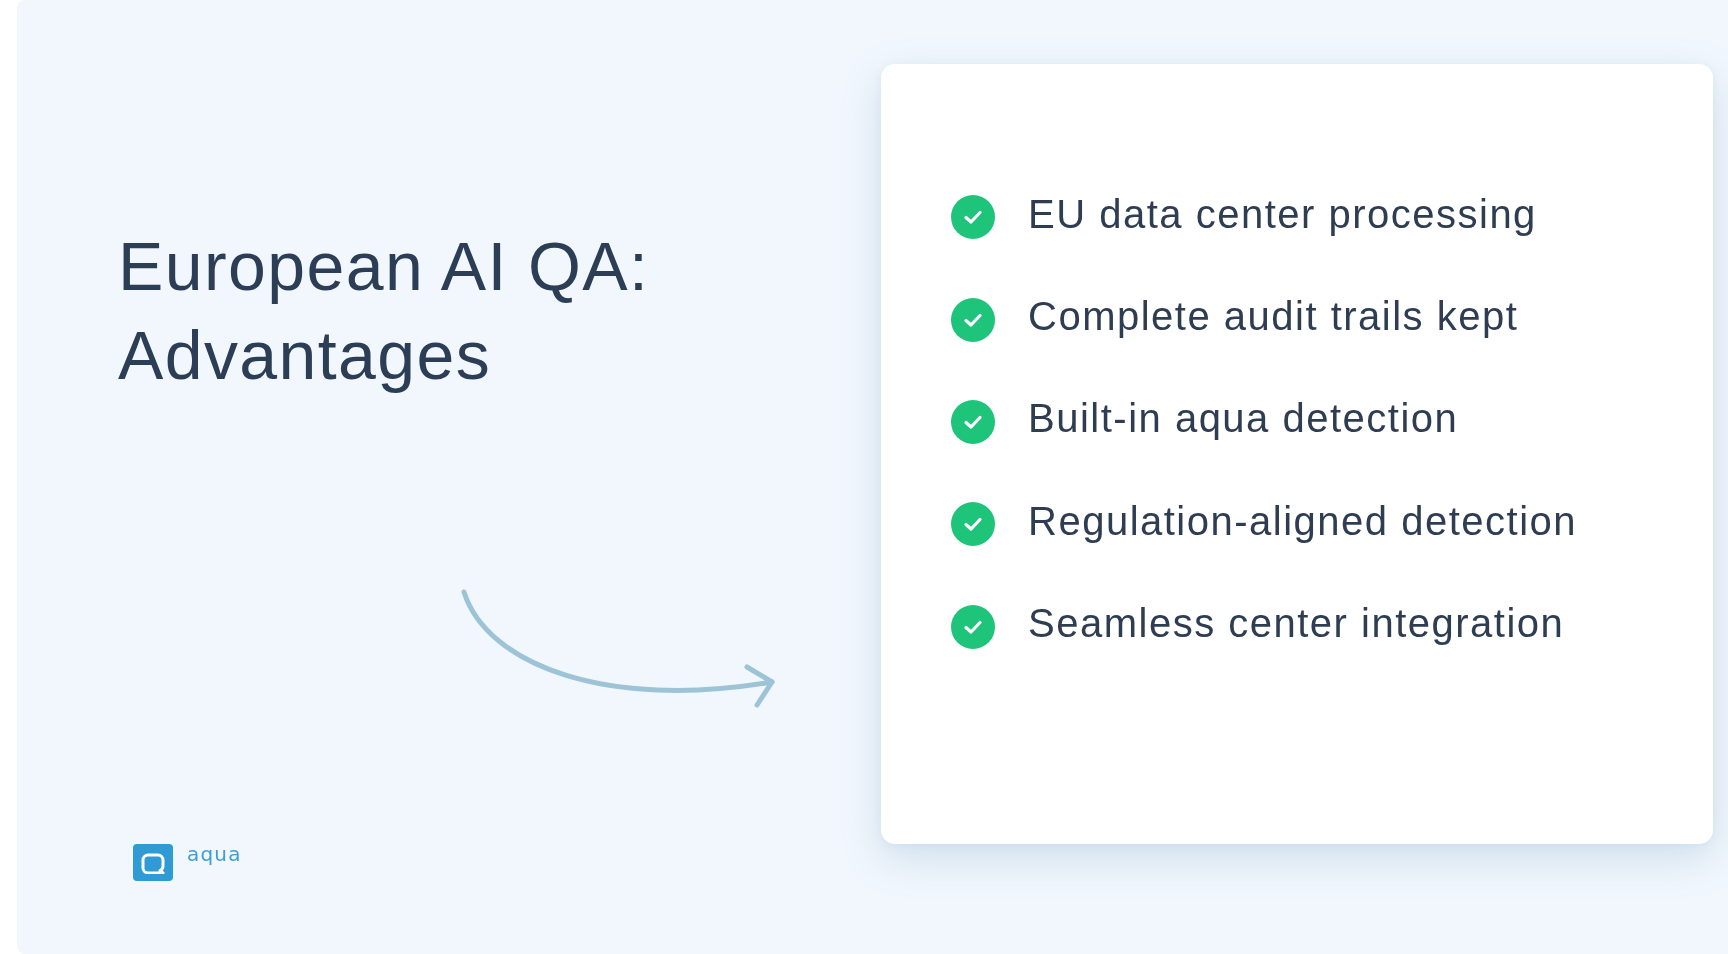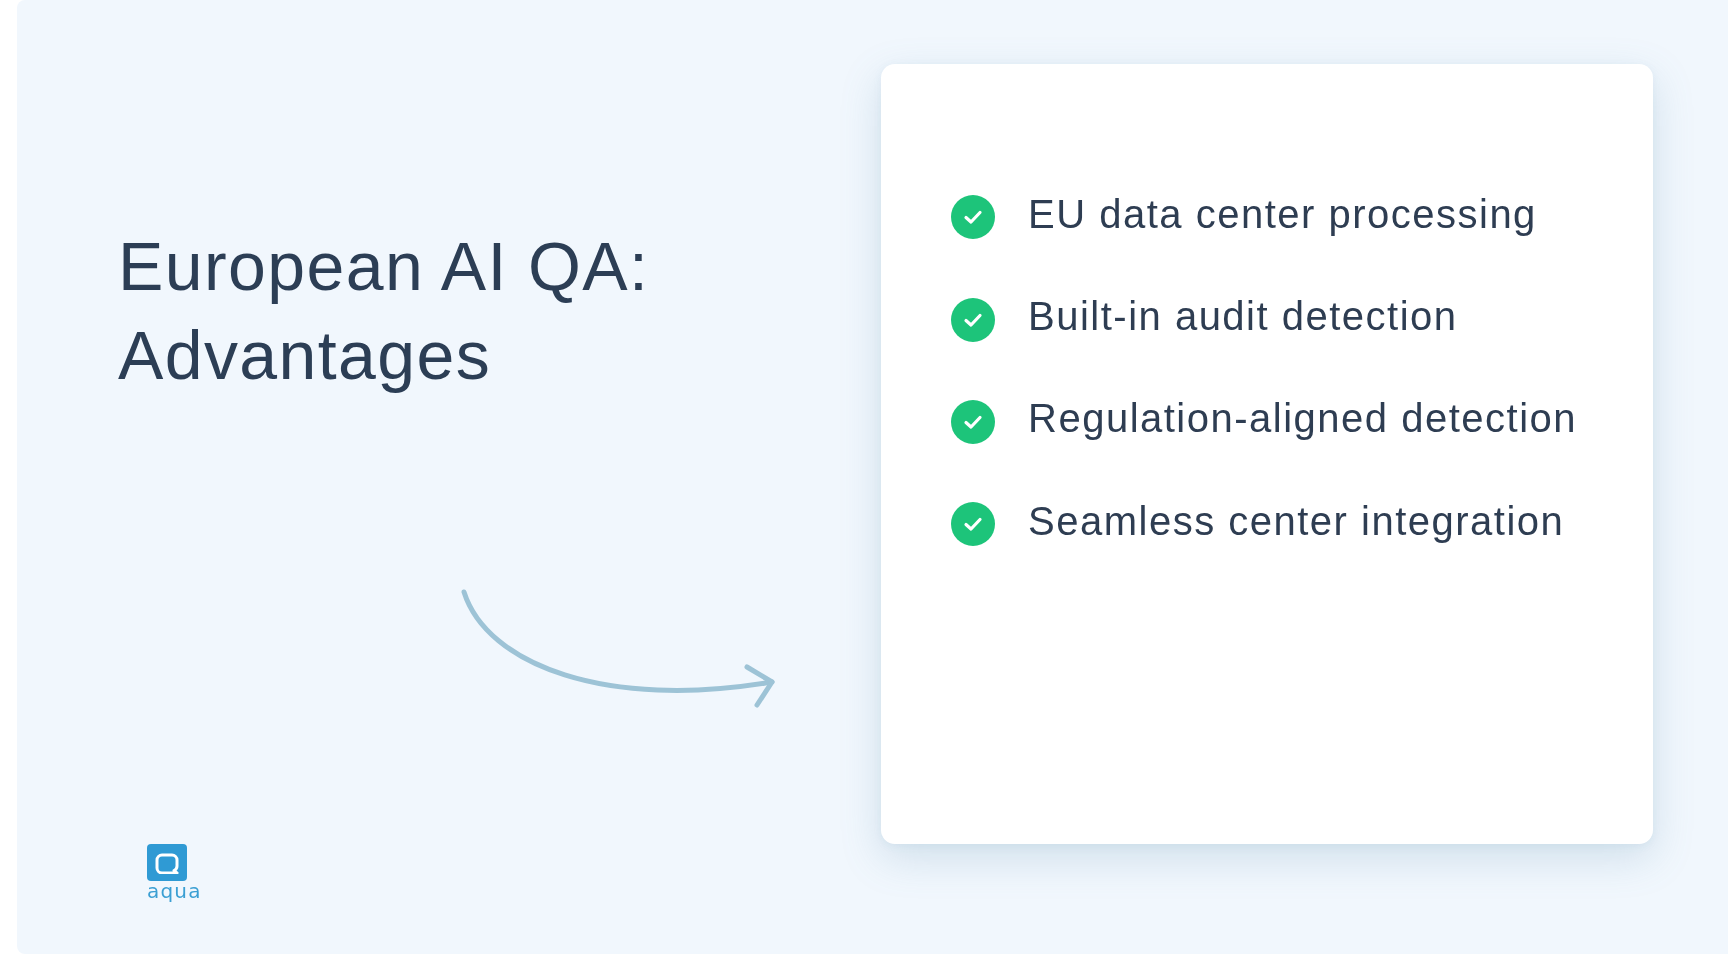--- a/index.html
+++ b/index.html
@@ -38,21 +38,21 @@
     left: 430px;
     top: 570px;
     width: 340px;
     height: 150px;
   }
 
   .card {
     position: absolute;
     left: 864px;
     top: 64px;
-    width: 772px;
+    width: 832px;
     height: 780px;
     background: #ffffff;
     border-radius: 14px;
     box-shadow: 0 14px 40px rgba(90, 140, 175, 0.22), 0 2px 8px rgba(90, 140, 175, 0.08);
   }
   .list {
     position: absolute;
     left: 70px;
     top: 99px;
     margin: 0;
@@ -83,22 +83,20 @@
     letter-spacing: 1.5px;
     color: #2E3D52;
     white-space: nowrap;
   }
 
   .logo {
     position: absolute;
     left: 116px;
     top: 844px;
     display: flex;
-    align-items: center;
-    flex-direction: column;
   }
   .logo-mark {
     width: 40px;
     height: 37px;
     border-radius: 4px;
     background: #2F9AD4;
     display: flex;
     align-items: center;
     justify-content: center;
   }
@@ -137,21 +135,29 @@
             </svg>
         </span>
         <span class="item-label">EU data center processing</span>
       </li>
       <li class="item">
         <span class="check">
           <svg viewBox="0 0 22 22">
               <path d="M4 11.5 L9 16 L18 6.5" fill="none" stroke="#fff" stroke-width="3.2" stroke-linecap="round" stroke-linejoin="round"></path>
             </svg>
         </span>
-        <span class="item-label">Built-in audit detection</span>
+        <span class="item-label">Complete audit trails kept</span>
+      </li>
+      <li class="item">
+        <span class="check">
+          <svg viewBox="0 0 22 22">
+              <path d="M4 11.5 L9 16 L18 6.5" fill="none" stroke="#fff" stroke-width="3.2" stroke-linecap="round" stroke-linejoin="round"></path>
+            </svg>
+        </span>
+        <span class="item-label">Built-in aqua detection</span>
       </li>
       <li class="item">
         <span class="check">
           <svg viewBox="0 0 22 22">
               <path d="M4 11.5 L9 16 L18 6.5" fill="none" stroke="#fff" stroke-width="3.2" stroke-linecap="round" stroke-linejoin="round"></path>
             </svg>
         </span>
         <span class="item-label">Regulation-aligned detection</span>
       </li>
       <li class="item">

